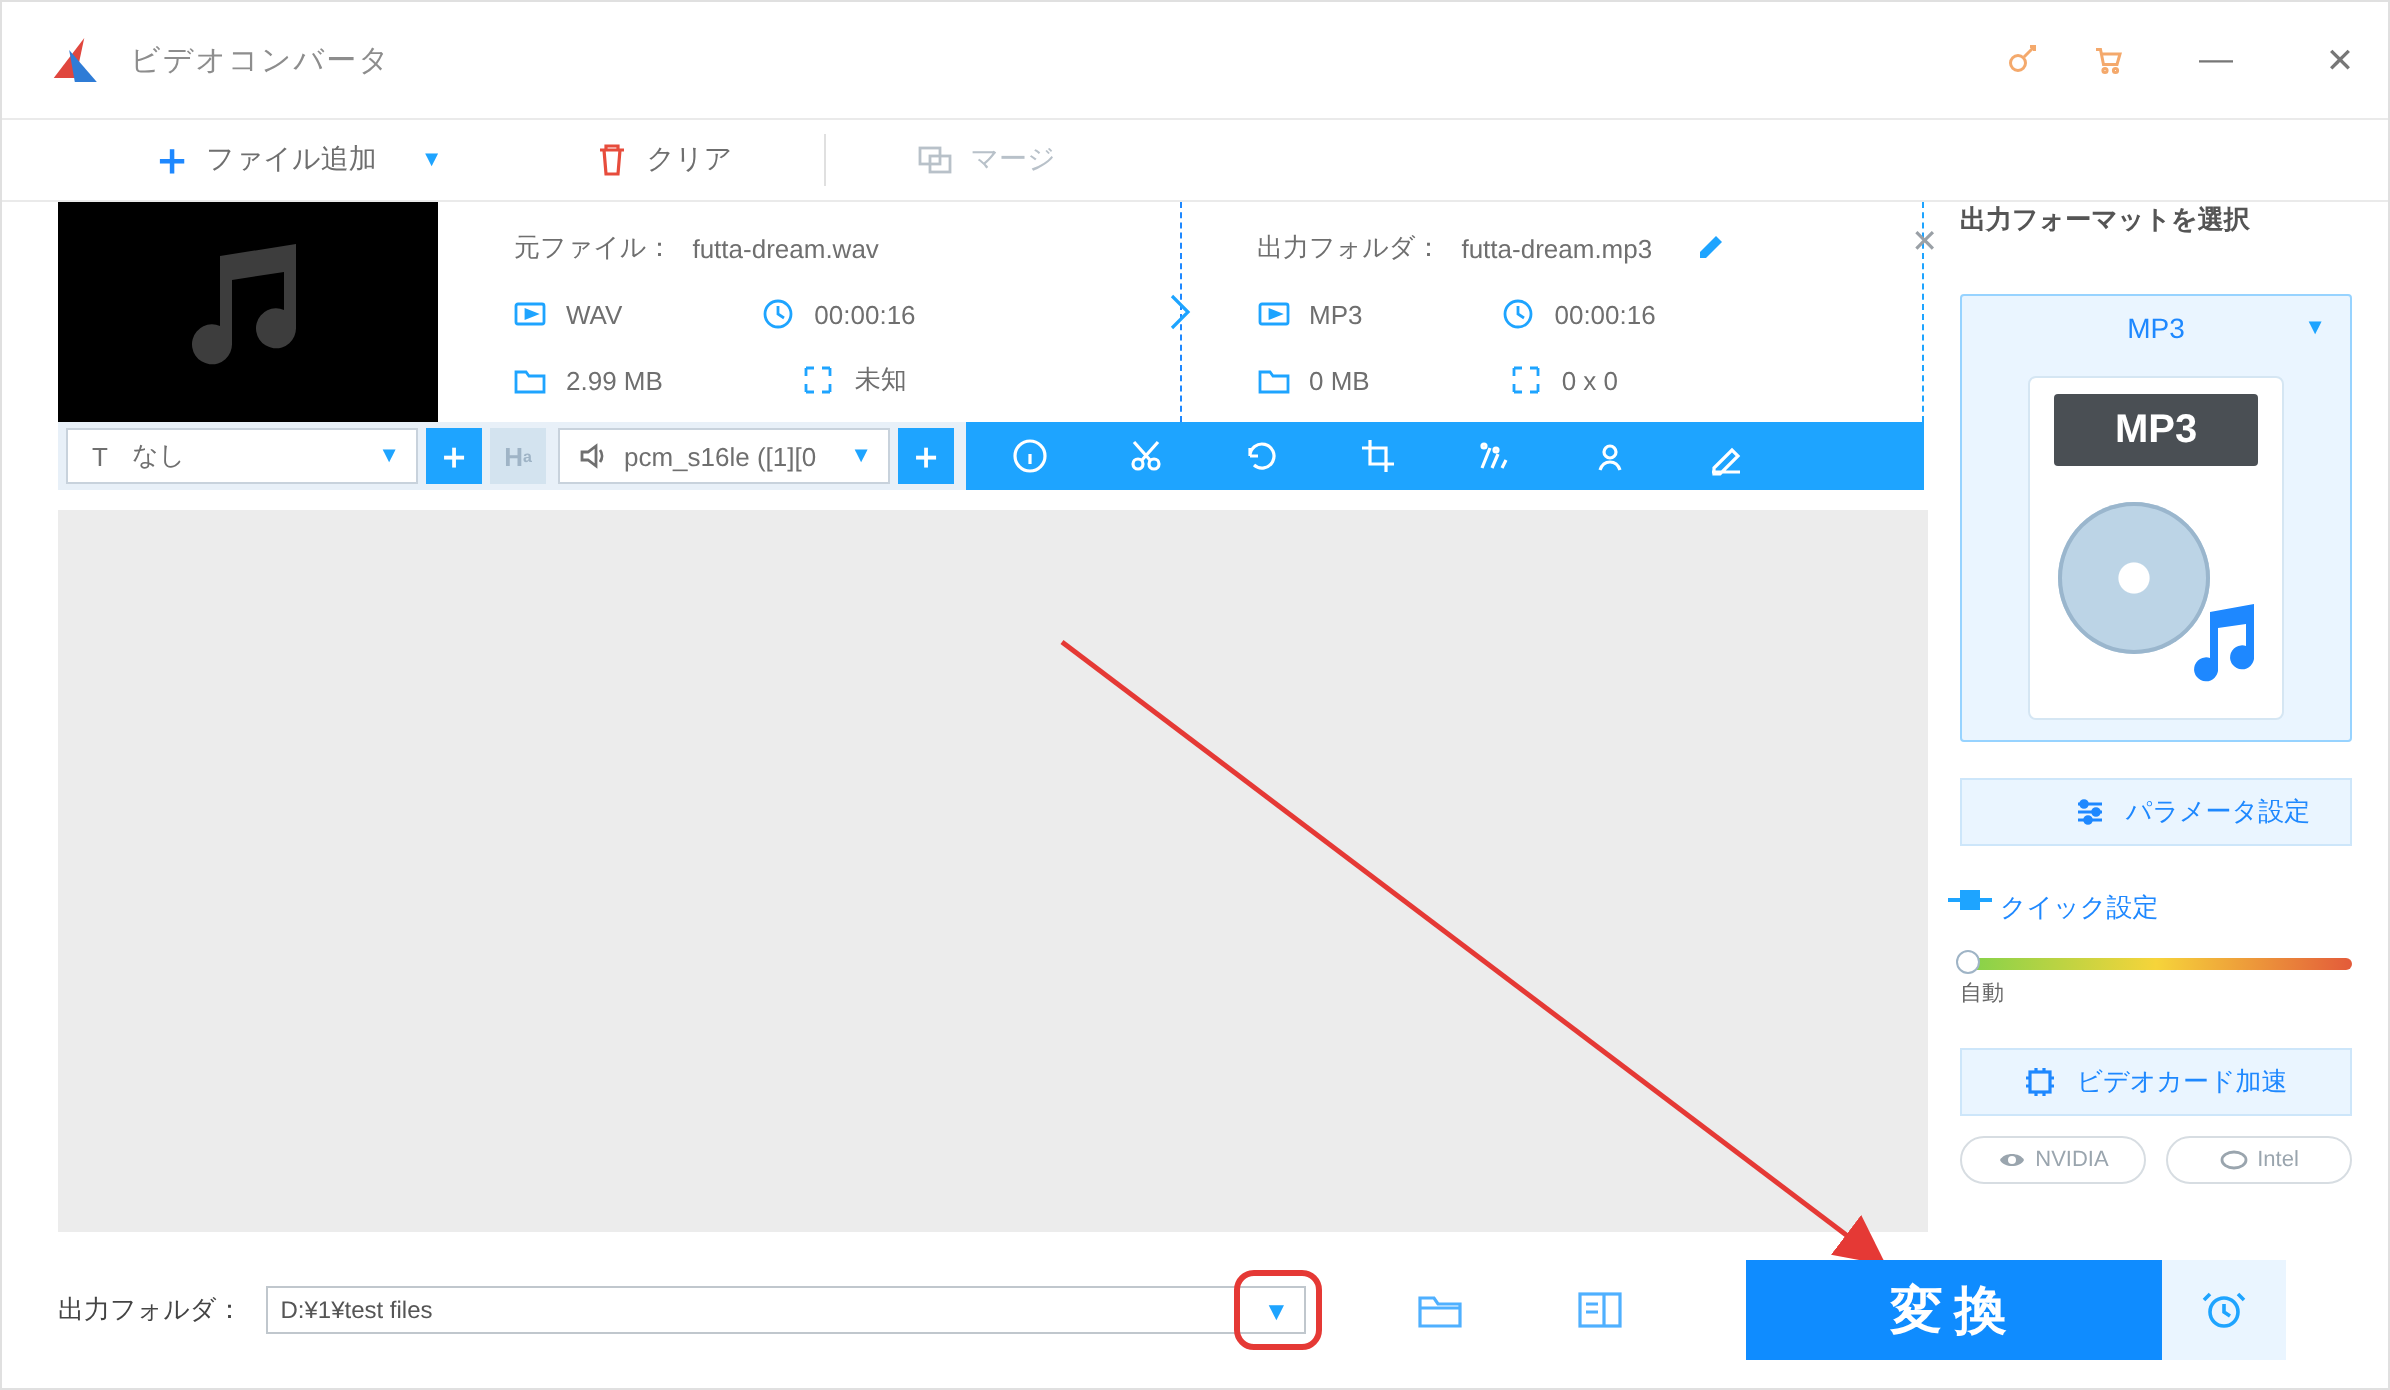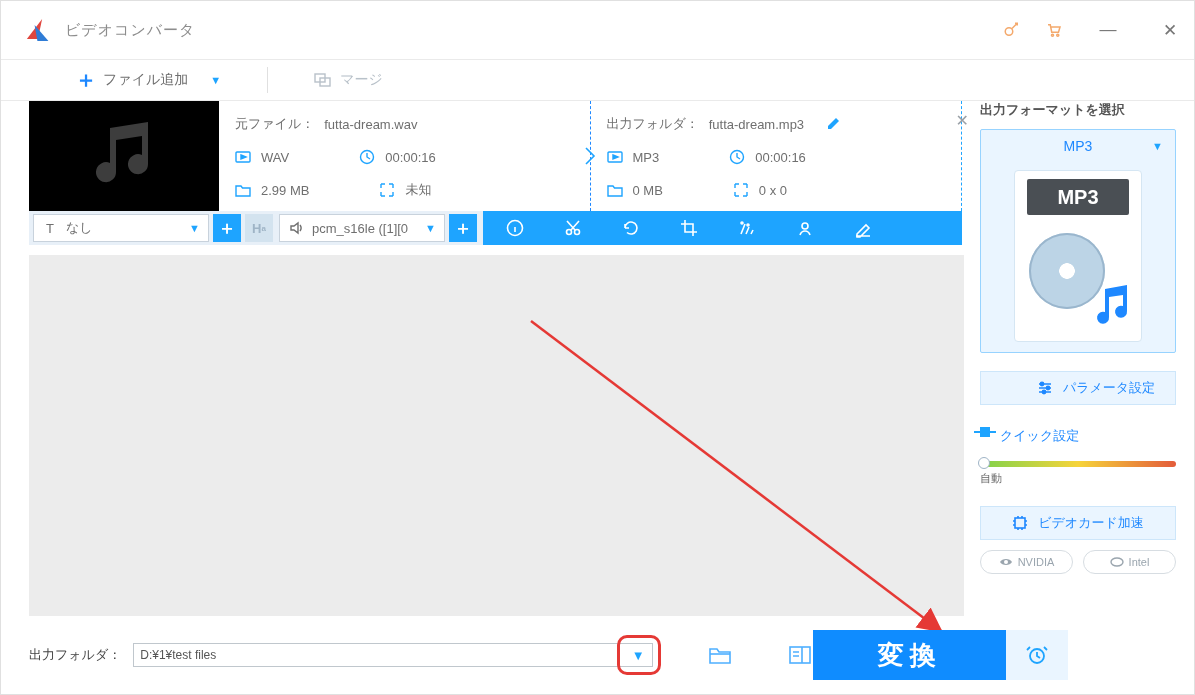--- a/index.html
+++ b/index.html
@@ -23,21 +23,21 @@
 .vsep { width:1px; height:26px; background:#e0e0e0; margin:0 28px; }
 .plus-blue { color:#1e88ff; font-size:22px; font-weight:700; }
 .folder-blue svg { display:block; }
 .trash-i { color:#e74c3c; }
 .merge-i { color:#aab4bd; }
 
 
 .filerow { display:flex; height:110px; border-bottom:0; margin-left:28px; margin-right:232px; }
 .thumb { width:190px; height:110px; background:#000; display:flex; align-items:center; justify-content:center; }
 .thumb svg { width:80px; height:80px; }
-.fr-half { flex:1; padding:12px 20px 8px 16px; position:relative; }
+.fr-half { flex:1; padding:12px 20px 8px 38px; position:relative; }
 .fr-line { display:flex; align-items:center; height:22px; font-size:13px; color:#6f6f6f; gap:10px; }
 .fr-line + .fr-line { margin-top:11px; }
 .fr-half.left { border-right:1px dashed #1e88ff; position:relative; }
 .arrow-badge { position:absolute; right:-12px; top:50%; transform:translateY(-50%); width:24px; height:24px; }
 .arrow-badge svg { display:block; }
 .mini-ico { width:16px; height:16px; color:#1ea4ff; display:inline-flex; align-items:center; justify-content:center; }
 .col2 { margin-left:60px; display:inline-flex; align-items:center; gap:10px; }
 .pencil { color:#1ea4ff; margin-left:12px; }
 .close-x { position:absolute; right:-8px; top:10px; color:#9aa0a6; font-size:16px; }
 
@@ -51,21 +51,21 @@
 .bluebar .bi { width:20px; height:20px; display:flex; align-items:center; justify-content:center; }
 
 
 .canvas { position:absolute; left:28px; top:254px; right:230px; bottom:78px; background:#ececec; }
 
 
 .redarrow { position:absolute; pointer-events:none; }
 
 
 .rpanel { position:absolute; right:18px; top:100px; width:196px; }
-.rp-title { font-size:13px; color:#555; font-weight:700; margin-bottom:10px; }
+.rp-title { font-size:13px; color:#555; font-weight:700; margin-bottom:28px; }
 .fmt-box { border:1px solid #97d3ff; background:#eaf5ff; border-radius:2px; }
 .fmt-head { height:32px; display:flex; align-items:center; justify-content:center; color:#1e88ff; font-size:14px; position:relative; }
 .fmt-head .caret { position:absolute; right:12px; color:#1ea4ff; font-size:11px; }
 .fmt-body { padding:8px 10px 10px; display:flex; justify-content:center; }
 .fmt-card { width:128px; height:172px; background:#fff; border:1px solid #d5e6f3; border-radius:4px; position:relative; overflow:hidden; }
 .fmt-card .badge { position:absolute; top:8px; left:12px; right:12px; height:36px; background:#4a4f54; color:#fff; display:flex; align-items:center; justify-content:center; font-weight:700; font-size:20px; border-radius:2px; }
 .disc { position:absolute; left:14px; top:62px; width:76px; height:76px; border-radius:50%; background:radial-gradient(circle at 50% 50%,#fff 0 14%,#bcd4e6 15% 100%); box-shadow:inset 0 0 0 2px #9ab6cd; }
 .note { position:absolute; right:8px; bottom:10px; color:#1e88ff; }
 .param-btn { margin-top:18px; height:34px; background:#eaf5ff; border:1px solid #cde6fa; display:flex; align-items:center; justify-content:center; gap:10px; color:#1e88ff; font-size:13px;padding-left:36px; }
 .quick { margin-top:22px; display:flex; gap:10px; color:#1e88ff; font-size:13px; }
@@ -81,21 +81,21 @@
 .chip svg{display:block}
 
 
 .footer { position:absolute; left:28px; right:18px; bottom:14px; height:50px; display:flex; align-items:center; }
 .of-label { font-size:13px; color:#444; margin-right:12px; }
 .of-input { flex:0 0 520px; position:relative; }
 .of-input input { width:100%; height:24px; border:1px solid #c0c7cd; padding:0 28px 0 6px; font-size:12px; color:#555; background:#fff; }
 .of-caret { position:absolute; right:1px; top:0; width:28px; height:24px; display:flex; align-items:center; justify-content:center; color:#1ea4ff; font-size:13px; }
 .red-ring { position:absolute; right:-8px; top:-8px; width:44px; height:40px; border:3px solid #e53935; border-radius:10px; pointer-events:none; }
 .foot-ico { width:26px; height:26px; margin-left:54px; color:#4fb0ff; display:flex; align-items:center; justify-content:center; }
-.convert { width:193px; height:50px; background:#0f8cff; color:#fff; font-size:26px; font-weight:700; letter-spacing:6px; display:flex; align-items:center; justify-content:center; }
+.convert { margin-left:60px; width:208px; height:50px; background:#0f8cff; color:#fff; font-size:26px; font-weight:700; letter-spacing:6px; display:flex; align-items:center; justify-content:center; }
 .alarm { width:62px; height:50px; background:#eaf5ff; display:flex; align-items:center; justify-content:center; color:#1ea4ff; margin-left:0; }
 
 
 svg { overflow:visible; }
 </style>
 </head>
 <body>
 
 <div class="titlebar">
   <div class="logo"></div>
@@ -116,20 +116,28 @@
   </div>
   <div class="win-min">—</div>
   <div class="win-close">✕</div>
 </div>
 
 <div class="toolbar">
   <div class="tbtn">
     <span class="ico plus-blue">＋</span>
     <span>ファイル追加</span>
     <span style="margin-left:14px;color:#1ea4ff;font-size:11px">▼</span>
+  </div>
+  <div class="tbtn" style="margin-left:40px">
+    <span class="ico trash-i">
+      <svg width="16" height="18" viewBox="0 0 16 18" fill="none" stroke="#e74c3c" stroke-width="1.6">
+          <path d="M2 4h12M5 4V2h6v2M4 4l1 12h6l1-12"></path>
+        </svg>
+    </span>
+    <span>クリア</span>
   </div>
   <div class="vsep"></div>
   <div class="tbtn" style="color:#b8c1c9">
     <span class="ico merge-i">
       <svg width="18" height="14" viewBox="0 0 18 14" fill="none" stroke="#b8c1c9" stroke-width="1.4">
           <rect x="1" y="1" width="10" height="8"></rect>
           <rect x="6" y="5" width="10" height="8"></rect>
         </svg>
     </span>
     <span>マージ</span>

